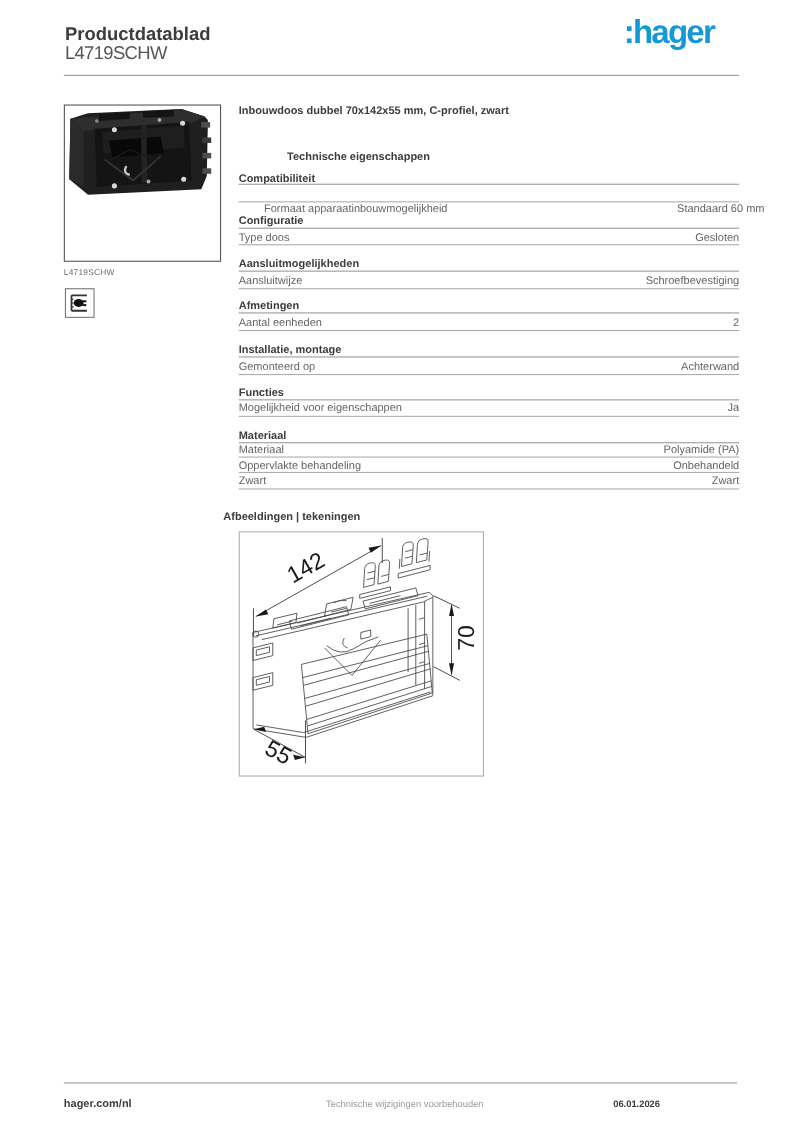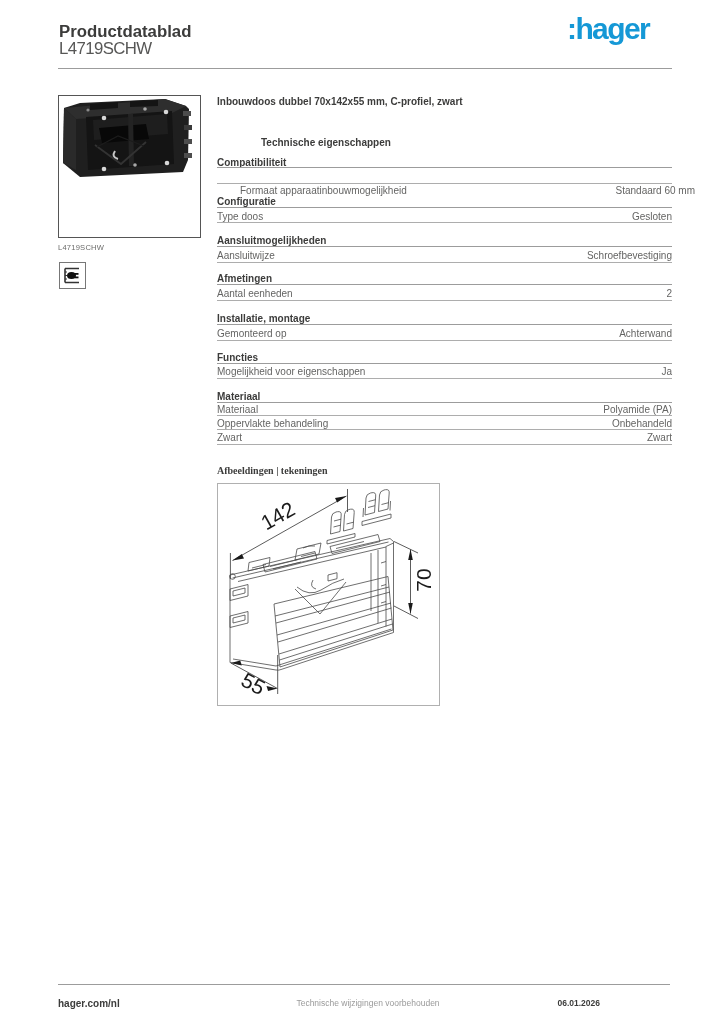--- a/index.html
+++ b/index.html
@@ -124,21 +124,21 @@
 
 <div class="rt row" style="top:405px;"><span>Materiaal</span><span class="v">Polyamide (PA)</span></div>
 <div class="rline" style="top:415px;"></div>
 
 <div class="rt row" style="top:419px;"><span>Oppervlakte behandeling</span><span class="v">Onbehandeld</span></div>
 <div class="rline" style="top:429px;"></div>
 
 <div class="rt row" style="top:433px;"><span>Zwart</span><span class="v">Zwart</span></div>
 <div class="rline" style="top:443.5px;"></div>
 
-<div class="abs hdr" style="left:217px;top:466px;font-family:Liberation Serif, serif;">Afbeeldingen | tekeningen</div>
+<div class="abs hdr" style="left:203px;top:466px;">Afbeeldingen | tekeningen</div>
 
 <div class="abs" style="left:217px;top:483px;width:221px;height:221px;border:1px solid #b0b0b0;"></div>
 
 <svg class="abs" style="left:217px;top:483px;" width="222" height="222" viewBox="0 0 222 222">
   <g fill="none" stroke="#4a4a4a" stroke-width="0.8" stroke-linejoin="round">
 
     <path d="M13,92 L13,179.5 L59,187 Q62,187.5 64,186.5 L176.5,149.5 L176.5,58.5 L173,55.5 L13,92 Z"></path>
 
     <path d="M15.5,95 L171.5,59"></path>
     <path d="M21,98.5 L169,64"></path>

